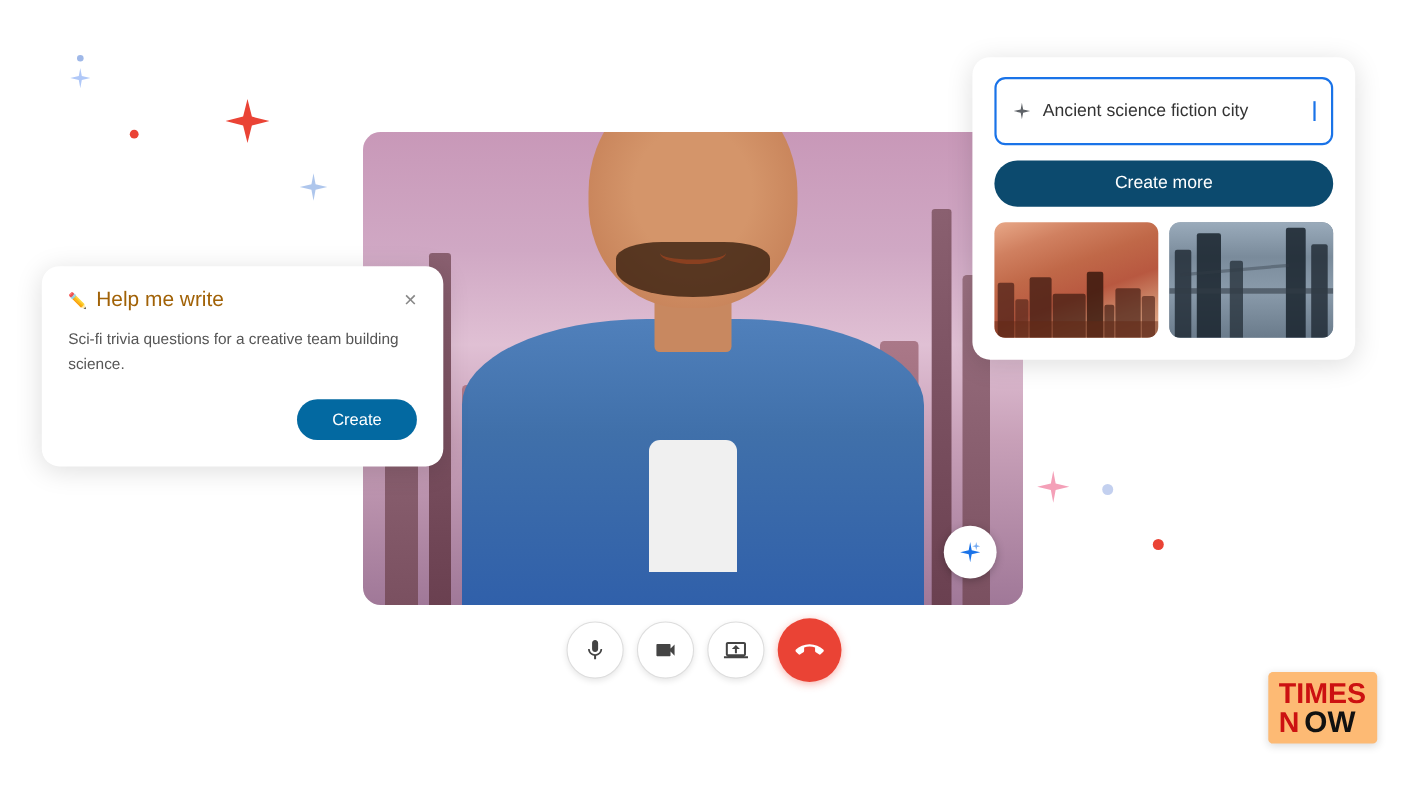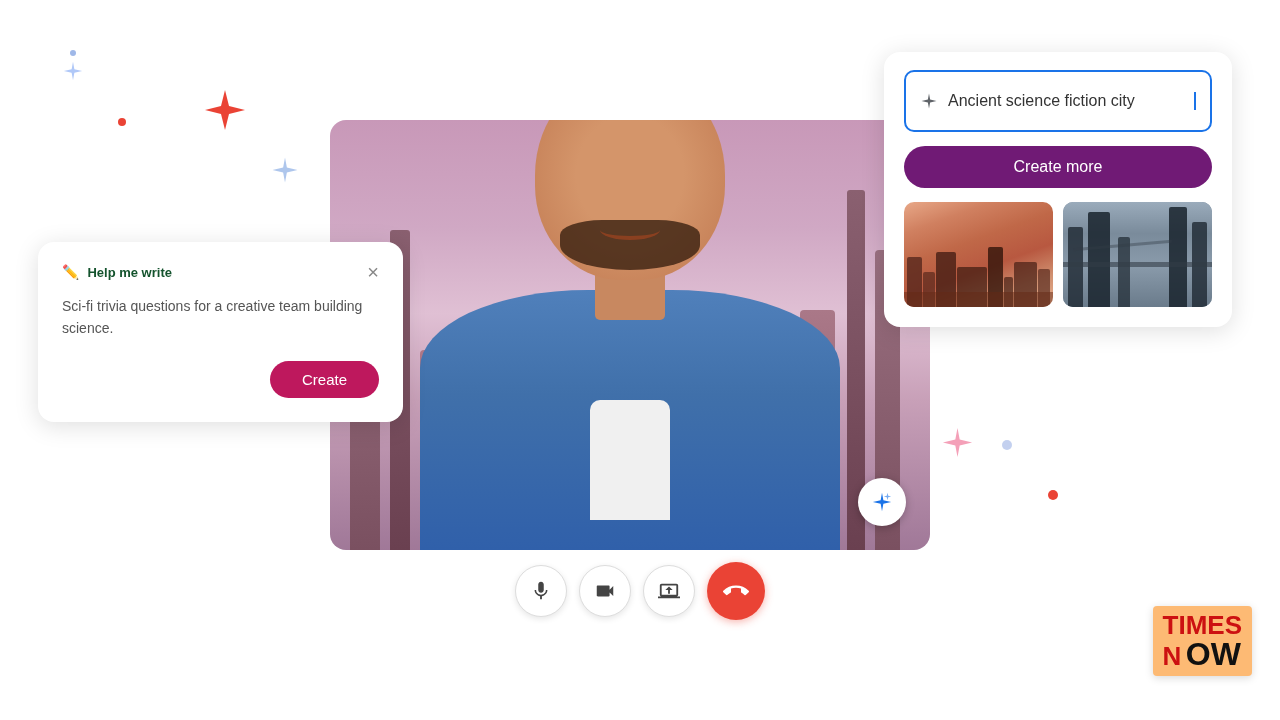--- a/index.html
+++ b/index.html
@@ -100,41 +100,41 @@
       <path d="M12 2 L13.5 10 L22 12 L13.5 14 L12 22 L10.5 14 L2 12 L10.5 10 Z" fill="#1a73e8"></path>
       <path d="M18 2 L18.8 5.2 L22 6 L18.8 6.8 L18 10 L17.2 6.8 L14 6 L17.2 5.2 Z" fill="#1a73e8" opacity="0.6"></path>
     </svg>
   </div>
 </div>
 
 <div style="position:absolute;left:38px;top:242px;width:365px;background:white;border-radius:16px;padding:20px 24px 24px;box-shadow:0 4px 24px rgba(0,0,0,0.13);z-index:20;">
   <div style="display:flex;align-items:center;justify-content:space-between;margin-bottom:14px;">
     <div style="display:flex;align-items:center;gap:8px;">
       <span style="font-size:14px;color:#555;">✏️</span>
-      <span style="font-size:13px;font-weight:700;color:#14532d;">Help me write</span>
+      <span style="font-size:19px;font-weight:400;color:#a16207;">Help me write</span>
     </div>
     <button style="background:none;border:none;cursor:pointer;color:#888;font-size:20px;line-height:1;">×</button>
   </div>
   <p style="font-size:14px;color:#555;line-height:1.55;margin-bottom:22px;">Sci-fi trivia questions for a creative team building science.</p>
   <div style="display:flex;justify-content:flex-end;">
-    <button style="background:#be185d;color:white;border:none;border-radius:24px;padding:10px 32px;font-size:15px;font-weight:500;cursor:pointer;">Create</button>
+    <button style="background:#0369a1;color:white;border:none;border-radius:24px;padding:10px 32px;font-size:15px;font-weight:500;cursor:pointer;">Create</button>
   </div>
 </div>
 
 <div style="position:absolute;right:48px;top:52px;width:348px;background:white;border-radius:16px;padding:18px 20px 20px;box-shadow:0 4px 24px rgba(0,0,0,0.13);z-index:20;">
 
   <div style="display:flex;align-items:center;border:2px solid #1a73e8;border-radius:10px;padding:20px 14px;margin-bottom:14px;">
     <svg viewBox="0 0 24 24" width="18" height="18" style="flex-shrink:0;">
       <path d="M12 2 L13.5 10 L22 12 L13.5 14 L12 22 L10.5 14 L2 12 L10.5 10 Z" fill="#5f6368"></path>
     </svg>
     <span style="flex:1;font-size:16px;color:#333;margin-left:10px;">Ancient science fiction city</span>
     <span style="display:inline-block;width:2px;height:18px;background:#1a73e8;animation:blink 1s infinite;"></span>
   </div>
 
-  <button style="width:100%;background:#701a75;color:white;border:none;border-radius:24px;padding:12px;font-size:16px;font-weight:500;cursor:pointer;display:flex;align-items:center;justify-content:center;gap:8px;margin-bottom:14px;text-align:right;">Create more</button>
+  <button style="width:100%;background:#0c4a6e;color:white;border:none;border-radius:24px;padding:12px;font-size:16px;font-weight:500;cursor:pointer;display:flex;align-items:center;justify-content:center;gap:8px;margin-bottom:14px;text-align:right;">Create more</button>
 
   <div style="display:grid;grid-template-columns:1fr 1fr;gap:10px;">
 
     <div style="border-radius:10px;overflow:hidden;height:105px;position:relative;cursor:pointer;background:linear-gradient(160deg,#e8a888 0%,#d08060 20%,#c06848 40%,#b85840 60%,#d09070 80%,#e8b090 100%);">
 
       <div style="position:absolute;bottom:0;left:0;right:0;height:60px;display:flex;align-items:flex-end;gap:1px;padding:0 3px;">
         <div style="flex:0.5;height:50px;background:rgba(80,35,25,0.75);border-radius:2px 2px 0 0;"></div>
         <div style="flex:0.4;height:35px;background:rgba(80,35,25,0.65);border-radius:2px 2px 0 0;"></div>
         <div style="flex:0.7;height:55px;background:rgba(70,30,20,0.8);border-radius:2px 2px 0 0;"></div>
         <div style="flex:1;height:40px;background:rgba(60,25,15,0.7);border-radius:2px 2px 0 0;"></div>
@@ -188,15 +188,15 @@
       <path d="M12 9c-1.6 0-3.15.25-4.6.72v3.1c0 .39-.23.74-.56.9-.98.49-1.87 1.12-2.66 1.85-.18.18-.43.28-.7.28-.28 0-.53-.11-.71-.29L.29 13.08c-.18-.17-.29-.42-.29-.7 0-.28.11-.53.29-.71C3.34 8.78 7.46 7 12 7s8.66 1.78 11.71 4.67c.18.18.29.43.29.71 0 .28-.11.53-.29.71l-2.48 2.48c-.18.18-.43.29-.71.29-.27 0-.52-.1-.7-.28-.79-.73-1.68-1.36-2.66-1.85-.33-.16-.56-.51-.56-.9v-3.1C15.15 9.25 13.6 9 12 9z"></path>
     </svg>
   </div>
 </div>
 
 <div style="position:absolute;bottom:44px;right:28px;z-index:30;background:#fdba74;padding:6px 10px;border-radius:4px;box-shadow:0 2px 8px rgba(0,0,0,0.15);">
   <div style="line-height:1;">
     <span style="font-size:26px;font-weight:900;color:#cc1111;font-family:Arial Black,Arial,sans-serif;">TIMES</span>
     <br>
     <span style="font-size:26px;font-weight:900;color:#cc1111;font-family:Arial Black,Arial,sans-serif;">N</span>
-    <span style="font-size:32px;font-weight:900;color:#111111;font-family:Arial Black,Arial,sans-serif;">OW</span>
+    <span style="font-size:27px;font-weight:900;color:#111111;font-family:Arial Black,Arial,sans-serif;">OW</span>
   </div>
 </div>
 
 </body></html>

